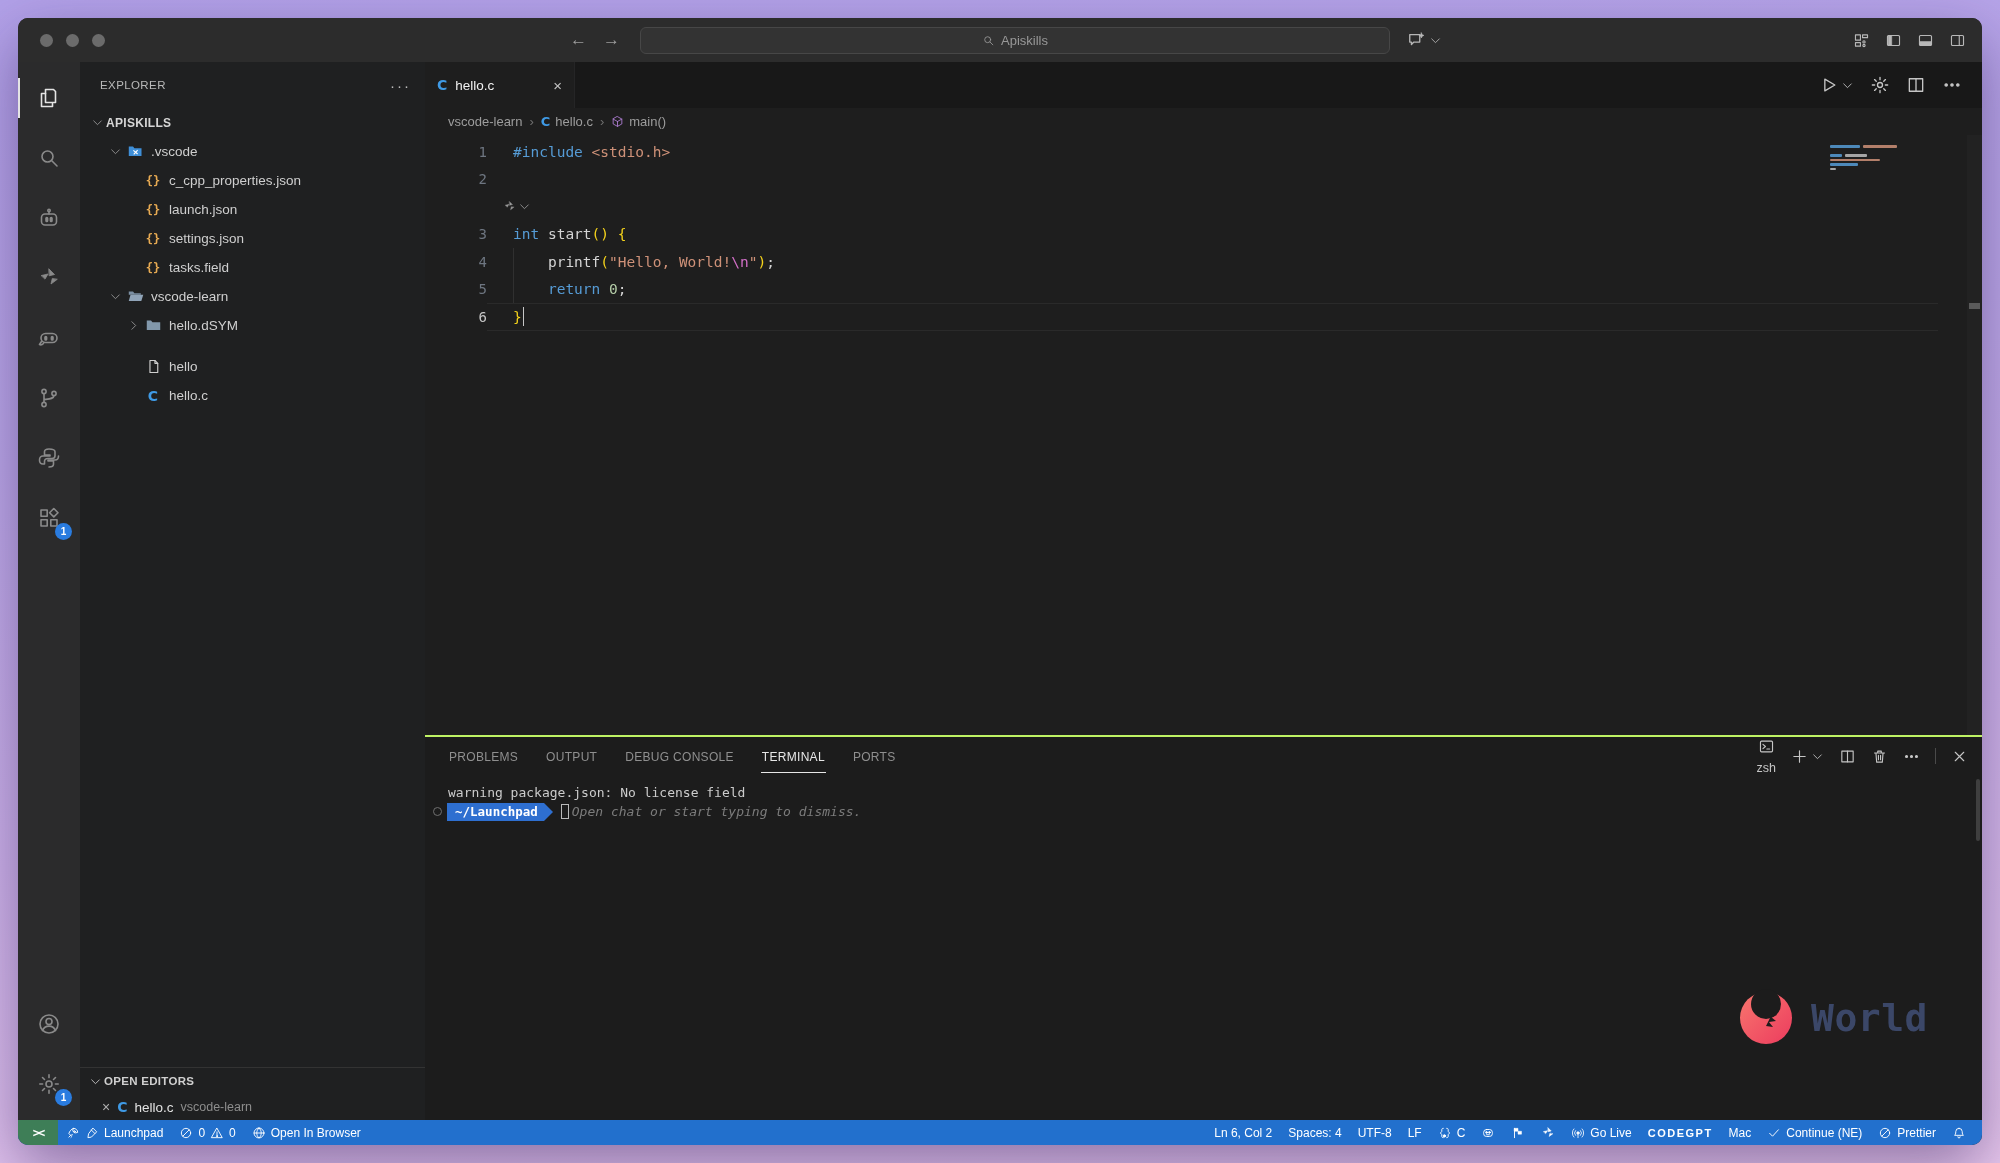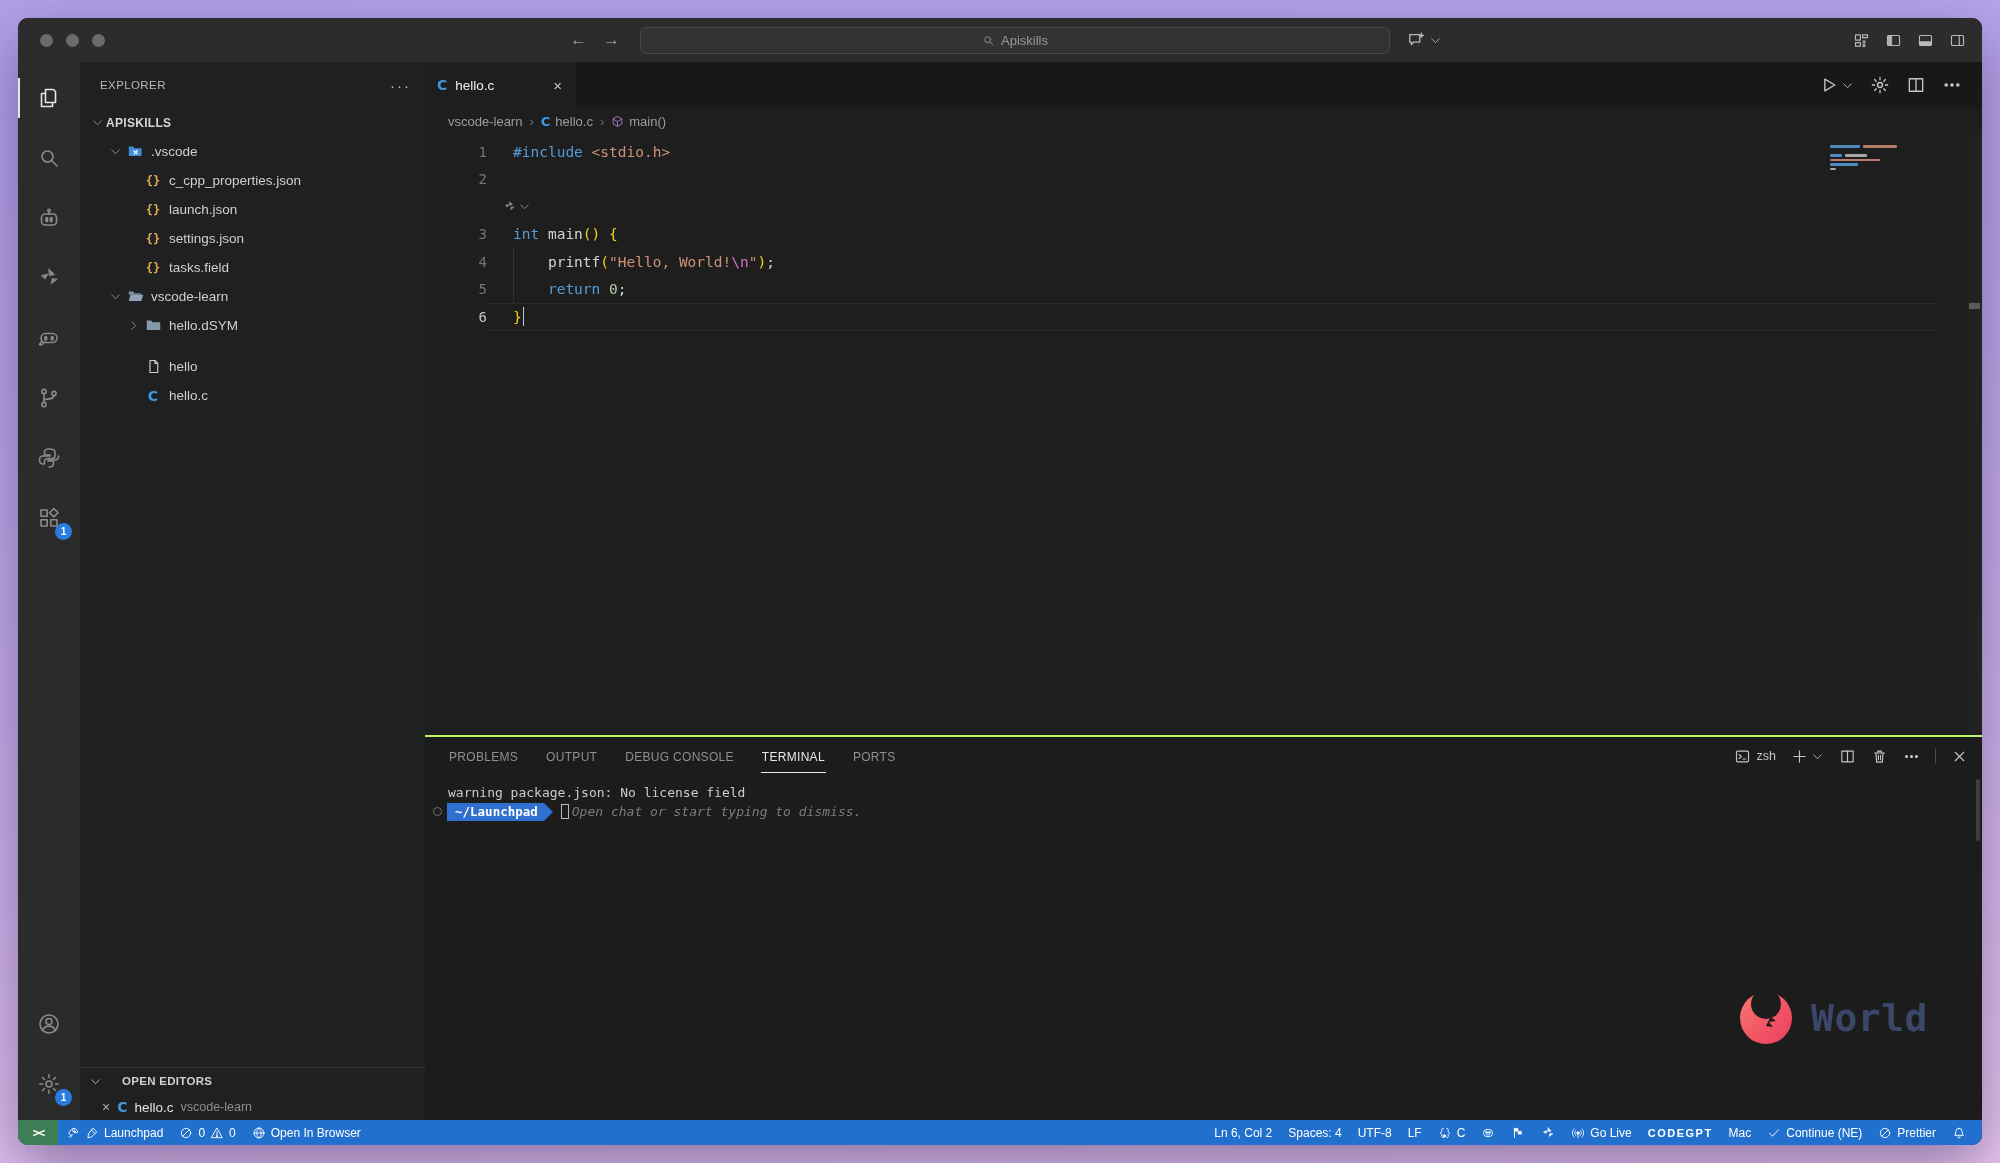--- a/index.html
+++ b/index.html
@@ -45,21 +45,21 @@
   .sb-title { font-size:11.5px; letter-spacing:.4px; color:#b8b8b8; }
   .sb-more { margin-left:auto; color:#bdbdbd; letter-spacing:2px; font-size:15px; }
   .tree { flex:none; }
   .trow { height:29px; display:flex; align-items:center; font-size:13.5px; color:#cfcfcf; cursor:pointer; white-space:nowrap; }
   .trow .chev { width:18px; flex:none; display:flex; align-items:center; justify-content:center; color:#9a9a9a; }
   .trow .ficon { width:22px; flex:none; display:flex; align-items:center; justify-content:center; margin-right:5px; }
   .trow.root { font-weight:bold; font-size:12px; letter-spacing:.3px; color:#d6d6d6; }
   .braces { color:#e8ab53; font-weight:bold; font-size:12px; font-family:"DejaVu Sans Mono", monospace; }
   .cmark { color:#3f9ae5; font-weight:bold; font-size:14px; font-family:"DejaVu Sans", sans-serif; }
   .open-editors { margin-top:auto; border-top:1px solid #333; }
-  .oe-header { height:26px; display:flex; align-items:center; font-size:11.5px; font-weight:bold; letter-spacing:.3px; color:#d0d0d0;gap:18px; }
+  .oe-header { height:26px; display:flex; align-items:center; font-size:11.5px; font-weight:bold; letter-spacing:.3px; color:#d0d0d0; }
   .oe-item { height:26px; display:flex; align-items:center; font-size:13.5px; color:#e2e2e2; padding-left:22px; gap:7px; }
   .oe-desc { color:#8d8d8d; font-size:12.5px; }
   .dimx { color:#b0b0b0; font-size:14px; }
 
   
   .editor-col { flex:1; display:flex; flex-direction:column; min-width:0; background:#1e1e1e; }
   .tabbar { height:46px; flex:none; background:#181818; display:flex; align-items:stretch; }
   .tab { width:150px; background:#1e1e1e; display:flex; align-items:center; gap:8px; padding:0 12px; border-right:1px solid #252526; }
   .tab-label { color:#f0f0f0; font-size:13.5px; }
   .tab-close { margin-left:auto; color:#c3c3c3; font-size:15px; }
@@ -499,21 +499,21 @@
                 </svg>
               </span>
               <span class="ico sm">
                 <svg viewBox="0 0 24 24" fill="none" stroke="currentColor" stroke-width="1.6" stroke-linecap="round" stroke-linejoin="round">
                   <path d="M5 9l7 7 7-7"></path>
                 </svg>
               </span>
             </div>
             <div class="cline">
               <div class="gutter">3</div>
-              <div class="lcontent"><span class="tok-kw">int</span><span class="tok-plain"> main</span><span class="tok-br">()</span><span class="tok-plain"> </span><span class="tok-br">{</span></div>
+              <div class="lcontent"><span class="tok-kw">int</span><span class="tok-plain"> start</span><span class="tok-br">()</span><span class="tok-plain"> </span><span class="tok-br">{</span></div>
             </div>
             <div class="cline">
               <div class="gutter">4</div>
               <div class="lcontent"><span class="guide"></span><span class="tok-plain">    printf</span><span class="tok-br">(</span><span class="tok-str">"Hello, World!</span><span class="tok-esc">\n</span><span class="tok-str">"</span><span class="tok-br">)</span><span class="tok-plain">;</span></div>
             </div>
             <div class="cline">
               <div class="gutter">5</div>
               <div class="lcontent"><span class="guide"></span><span class="tok-plain">    </span><span class="tok-kw">return</span><span class="tok-plain"> </span><span class="tok-num">0</span><span class="tok-plain">;</span></div>
             </div>
             <div class="cline current">
@@ -525,21 +525,21 @@
         <div class="panel">
           <div class="panel-header">
             <div class="ptabs" id="ptabs">
                 <div class="ptab">PROBLEMS</div>
                 <div class="ptab">OUTPUT</div>
                 <div class="ptab">DEBUG CONSOLE</div>
                 <div class="ptab active">TERMINAL</div>
                 <div class="ptab">PORTS</div>
               </div>
             <div class="pctrl">
-              <span style="display:flex;align-items:center;gap:6px;">
+              <span style="display:flex;gap:6px;flex-direction:column;">
                 <span class="ico">
                     <svg viewBox="0 0 24 24" fill="none" stroke="currentColor" stroke-width="1.6" stroke-linecap="round" stroke-linejoin="round">
                       <rect x="3.5" y="4.5" width="17" height="15" rx="1.5"></rect>
                       <path d="M7 9l3.5 3L7 15M12.5 15.5h4"></path>
                     </svg>
                   </span>
                 <span>zsh</span>
               </span>
               <span style="display:flex;align-items:center;gap:3px;">
                 <span class="ico">

